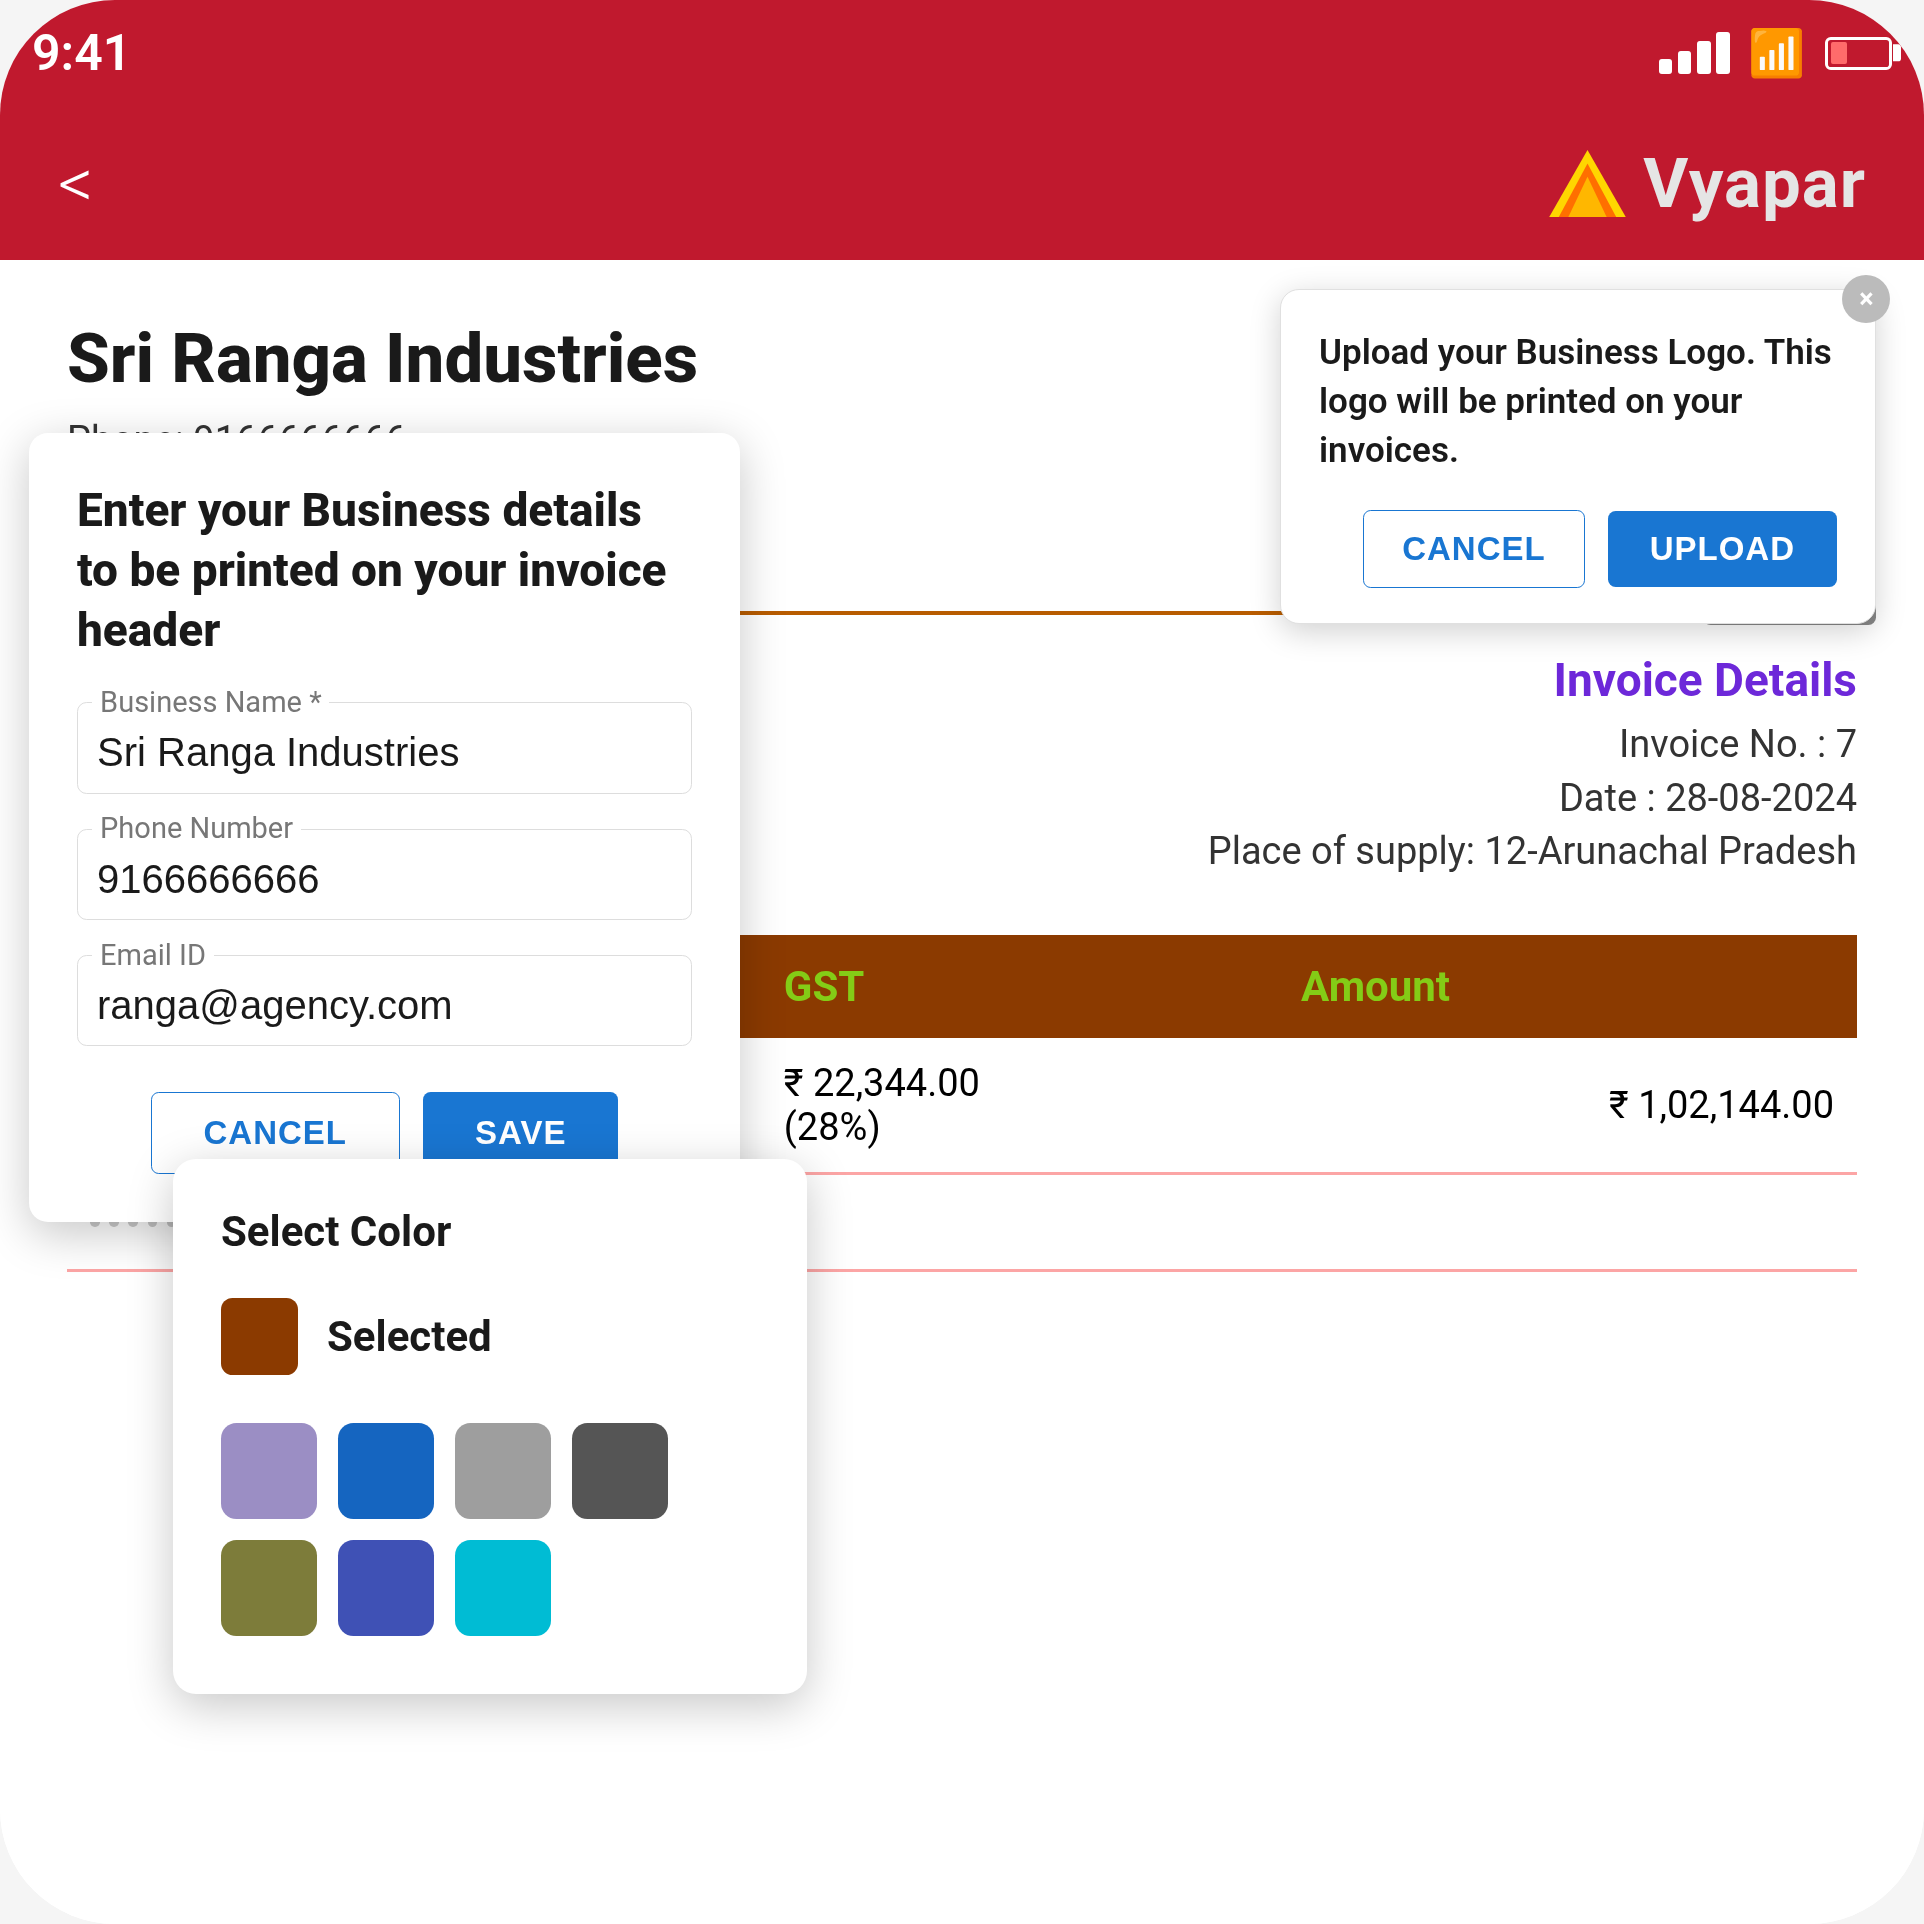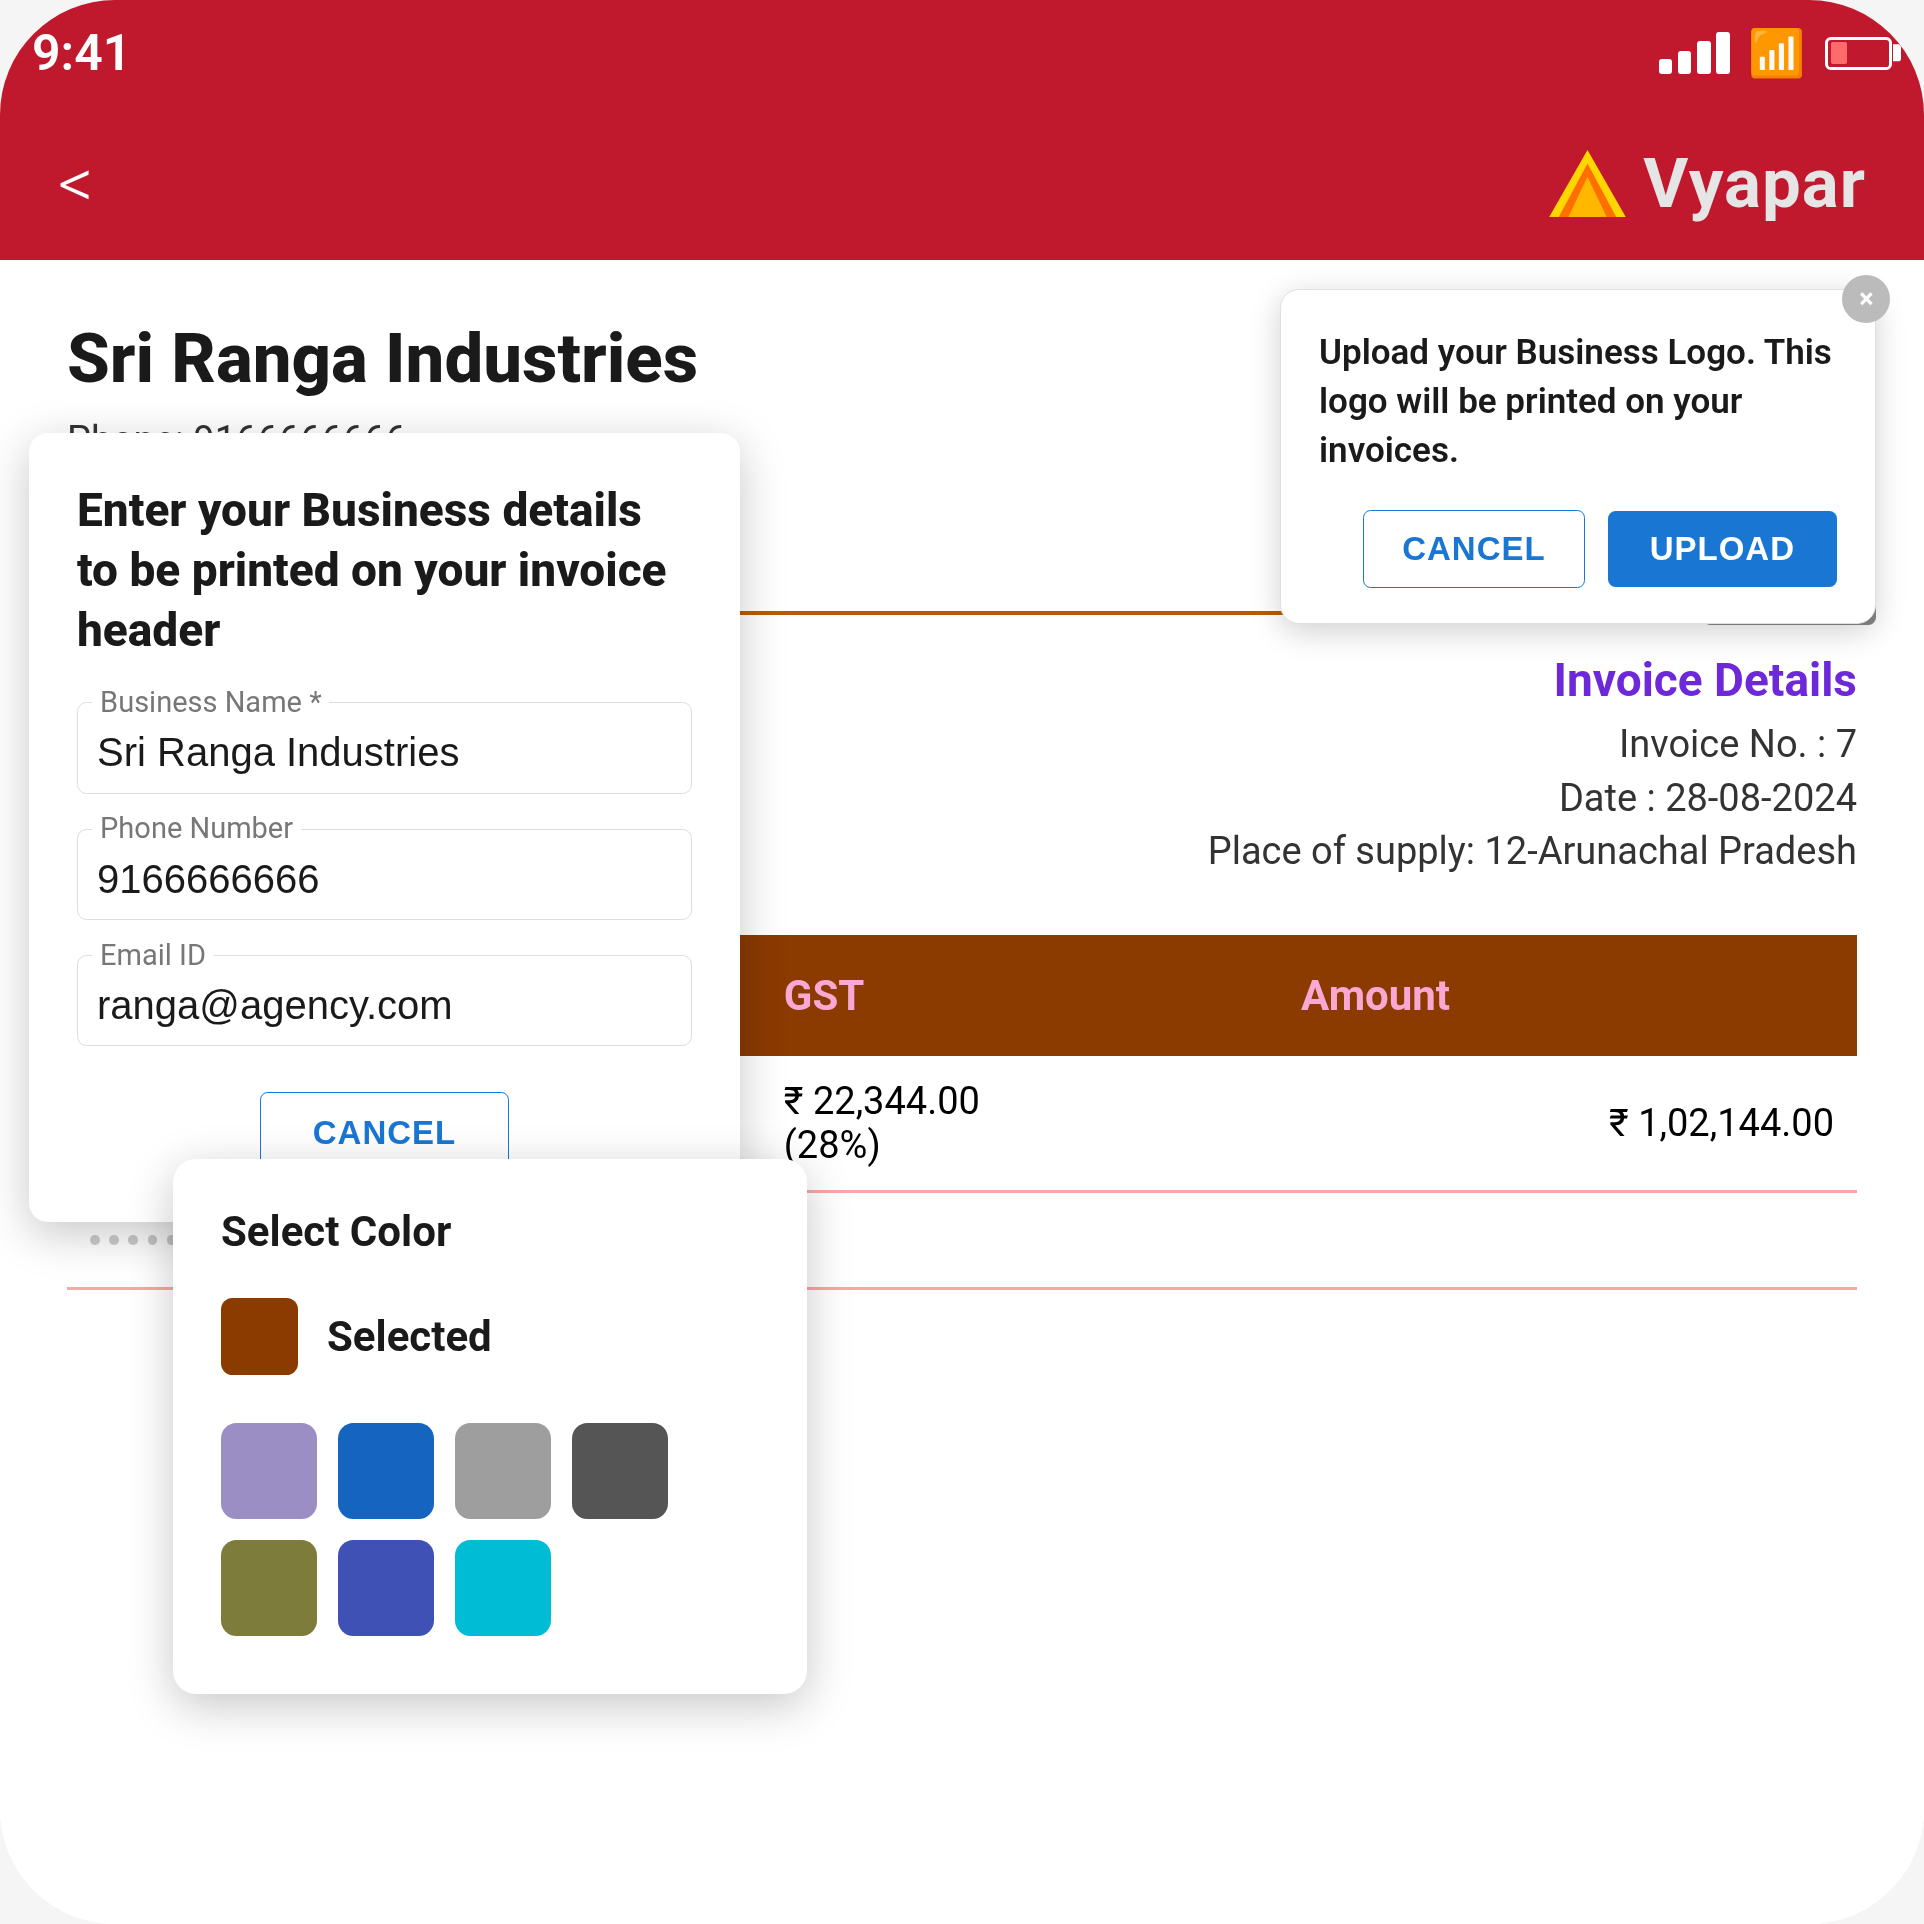--- a/index.html
+++ b/index.html
@@ -178,24 +178,24 @@
     
     .invoice-table {
       width: 100%;
       border-collapse: collapse;
       margin-top: 29px;
     }
     .invoice-table thead tr {
       background: #8b3a00;
     }
     .invoice-table thead th {
-      color: #f9a8d4;
+      color: #84cc16;
       font-size: 42px;
       font-weight: 700;
-      padding: 36px 23px;
+      padding: 27px 23px;
       text-align: left;
     }
     .invoice-table tbody tr td {
       font-size: 38px;
       padding: 23px;
       border-bottom: 3px solid #fca5a5;
     }
     .dots-area {
       display: flex;
       flex-wrap: wrap;
@@ -545,20 +545,21 @@
         <input class="form-input" type="text" value="9166666666" style="">
       </div>
 
       <div class="form-group">
         <span class="form-label">Email ID</span>
         <input class="form-input" type="text" value="ranga@agency.com" style="">
       </div>
 
       <div class="dialog-buttons">
         <button class="btn-cancel-dialog">CANCEL</button>
+        <button class="btn-save">SAVE</button>
       </div>
     </div>
 
     <div class="color-dialog">
       <div class="color-dialog-title">Select Color</div>
       <div class="selected-color-row">
         <div class="selected-color-swatch" style="background:#8b3a00;"></div>
         <span class="selected-color-label">Selected</span>
       </div>
       <div class="color-swatches">

